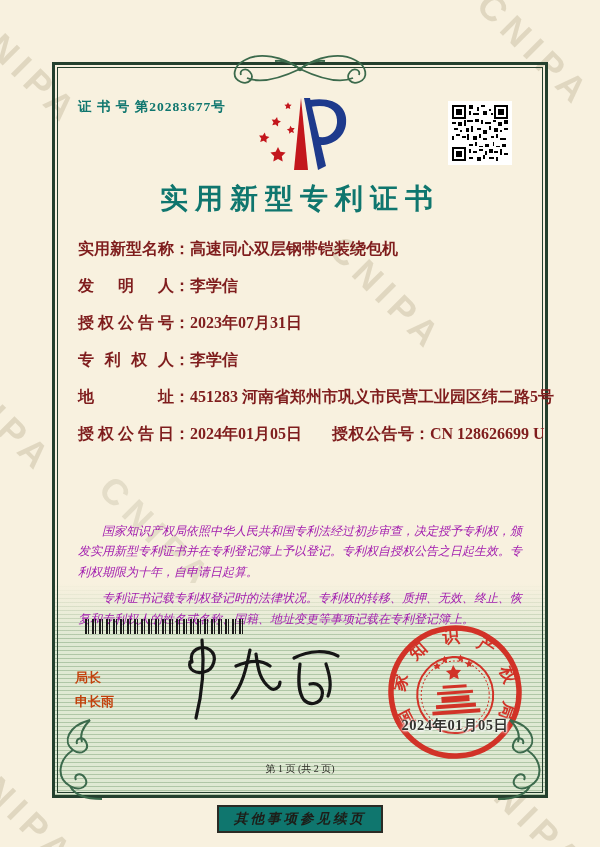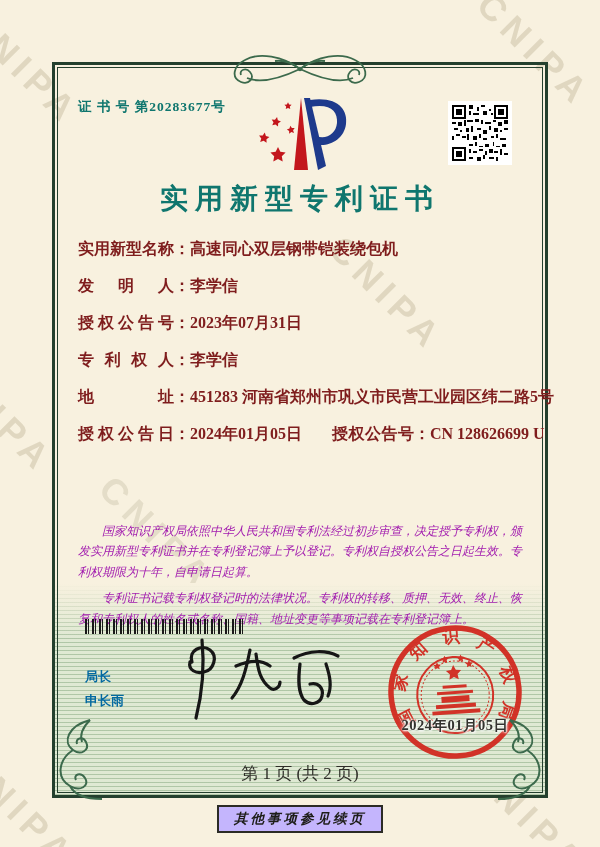--- a/index.html
+++ b/index.html
@@ -33,29 +33,29 @@
   .fields{left:78px;top:238px;width:446px;}
   .frow{margin-bottom:15px;font-size:16px;line-height:22px;font-weight:600;color:#7f1d1d;white-space:nowrap;}
   .flabel{display:inline-block;width:96px;text-align:justify;text-align-last:justify;vertical-align:top;}
   .flabel2{display:inline-block;width:82px;text-align:justify;text-align-last:justify;vertical-align:top;}
   .fgroup2{margin-left:26px;}
   .notice{left:78px;top:521px;width:444px;font-size:12px;line-height:1.7;
           font-style:italic;color:#a21caf;}
   .notice p{margin:0 0 6px 0;text-indent:2em;}
   .barcode{left:85px;top:619px;width:158px;height:15px;
            background:repeating-linear-gradient(90deg,#191919 0 2px,transparent 2px 3px,#191919 3px 4px,transparent 4px 7px);}
-  .officer{left:85px;top:666px;font-family:Liberation Mono, monospace;font-weight:bold;
-           font-size:13px;color:#0369a1;line-height:24px;}
+  .officer{left:75px;top:666px;font-family:Liberation Serif, serif;font-weight:bold;
+           font-size:13px;color:#c2410c;line-height:24px;}
   .signature{left:158px;top:636px;}
   .seal{left:380px;top:617px;width:150px;height:150px;transform:rotate(-4deg);opacity:.93;}
   .seal-date{left:375px;top:716px;width:160px;text-align:center;font-size:14.5px;font-weight:bold;
              color:#33332e;letter-spacing:.5px;
              text-shadow:0 0 2px #fff,0 0 4px #fff,1px 1px 2px #fff;}
-  .pagenum{left:0;right:0;top:762px;text-align:center;font-size:17px;color:#2e2e28;}
-  .contbox{left:50%;top:805px;transform:translateX(-50%);background:#c4b5fd;
+  .pagenum{left:0;right:0;top:762px;text-align:center;font-size:10px;color:#2e2e28;}
+  .contbox{left:50%;top:805px;transform:translateX(-50%);background:#0f766e;
            border:2px solid #2b2b25;padding:3px 15px;font-size:13.5px;letter-spacing:3px;
            font-style:italic;font-weight:600;color:#1d1d18;white-space:nowrap;}
   .orn-top{left:50%;top:48px;transform:translateX(-50%);z-index:3;}
   .orn-bl{left:46px;top:718px;z-index:3;} .orn-br{left:498px;top:718px;transform:scaleX(-1);z-index:3;}
 </style>
 </head>
 <body>
 
 <div class="stage">
 

